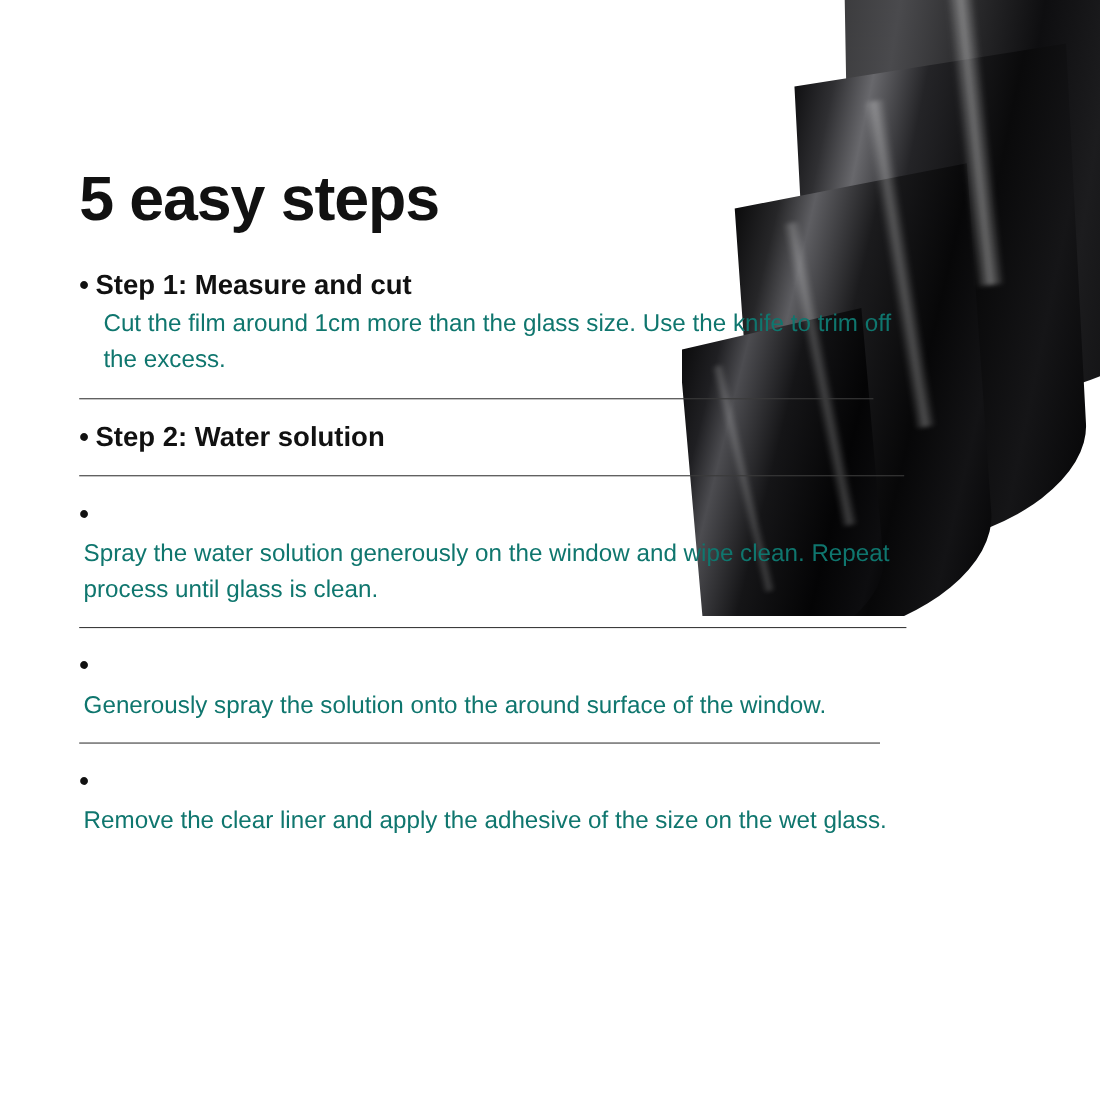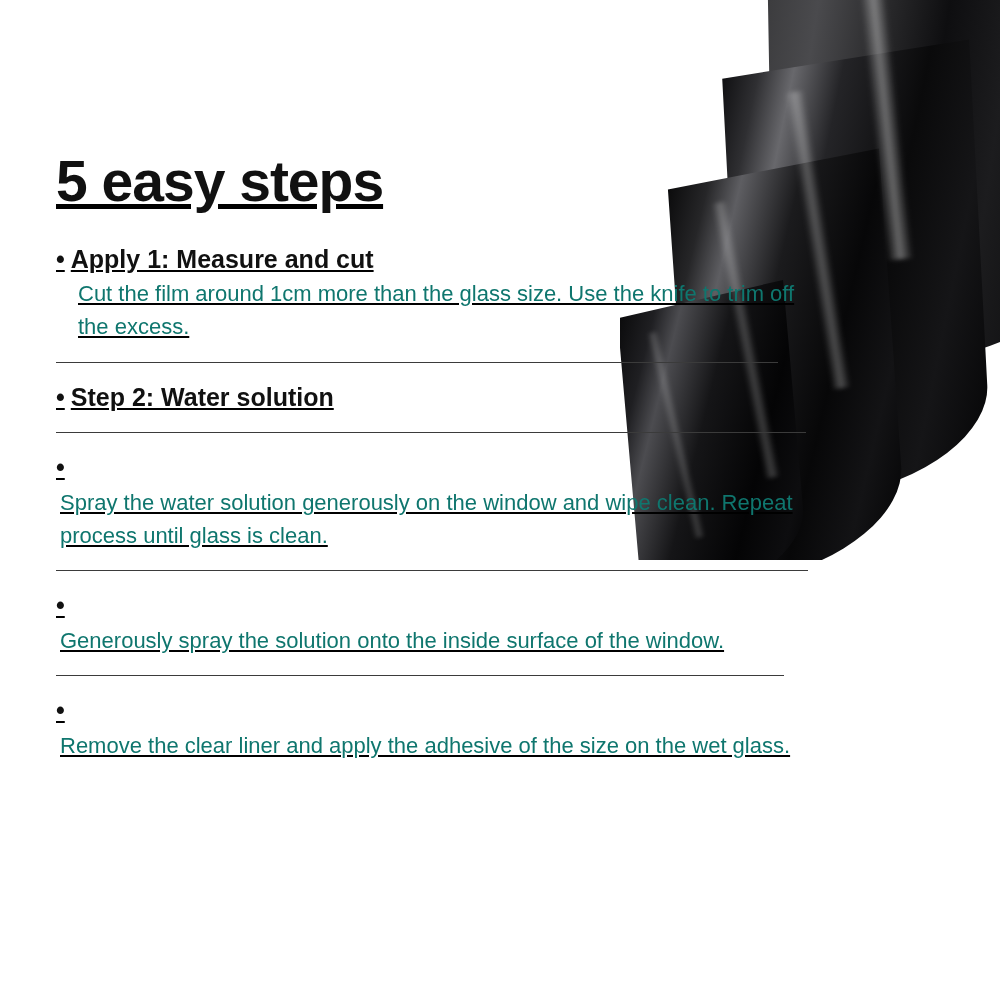--- a/index.html
+++ b/index.html
@@ -77,24 +77,23 @@
     filter: blur(2px);
   }
   .hl-1 { top: -40px; left: 252px; width: 26px; height: 300px; transform: rotate(-6deg); }
   .hl-2 { top: 90px; left: 188px; width: 20px; height: 300px; transform: rotate(-9deg); opacity: 0.75; }
   .hl-3 { top: 200px; left: 118px; width: 16px; height: 280px; transform: rotate(-11deg); opacity: 0.6; }
   .hl-4 { top: 330px; left: 50px; width: 12px; height: 210px; transform: rotate(-13deg); opacity: 0.5; }
 
   
   #content {
     position: absolute;
-    left: 56px;
+    left: 72px;
     top: 150px;
     width: 760px;
-    text-decoration: underline;
   }
   #title {
     font-size: 57px;
     font-weight: bold;
     letter-spacing: -1px;
     color: #111111;
     margin: 0 0 26px 0;
     line-height: 1.1;
   }
   .step-block {
@@ -149,21 +148,21 @@
     <div class="highlight hl-4"></div>
   </div>
 
   <div id="content">
 
     <h1 id="title">5 easy steps</h1>
 
     <div class="step-block">
       <div class="step-head">
         <span class="bullet">•</span>
-        <span>Apply 1: Measure and cut</span>
+        <span>Step 1: Measure and cut</span>
       </div>
       <div class="step-body">Cut the film around 1cm more than the glass size. Use the knife to trim off the excess.</div>
     </div>
     <hr class="divider d1">
 
     <div class="step-block">
       <div class="step-head">
         <span class="bullet">•</span>
         <span>Step 2: Water solution</span>
       </div>
@@ -175,21 +174,21 @@
         <span class="bullet">•</span>
       </div>
       <div class="step-body indent-2">Spray the water solution generously on the window and wipe clean. Repeat process until glass is clean.</div>
     </div>
     <hr class="divider d3">
 
     <div class="step-block">
       <div class="step-head">
         <span class="bullet">•</span>
       </div>
-      <div class="step-body indent-2">Generously spray the solution onto the inside surface of the window.</div>
+      <div class="step-body indent-2">Generously spray the solution onto the around surface of the window.</div>
     </div>
     <hr class="divider d4">
 
     <div class="step-block">
       <div class="step-head">
         <span class="bullet">•</span>
       </div>
       <div class="step-body indent-2">Remove the clear liner and apply the adhesive of the size on the wet glass.</div>
     </div>
 

